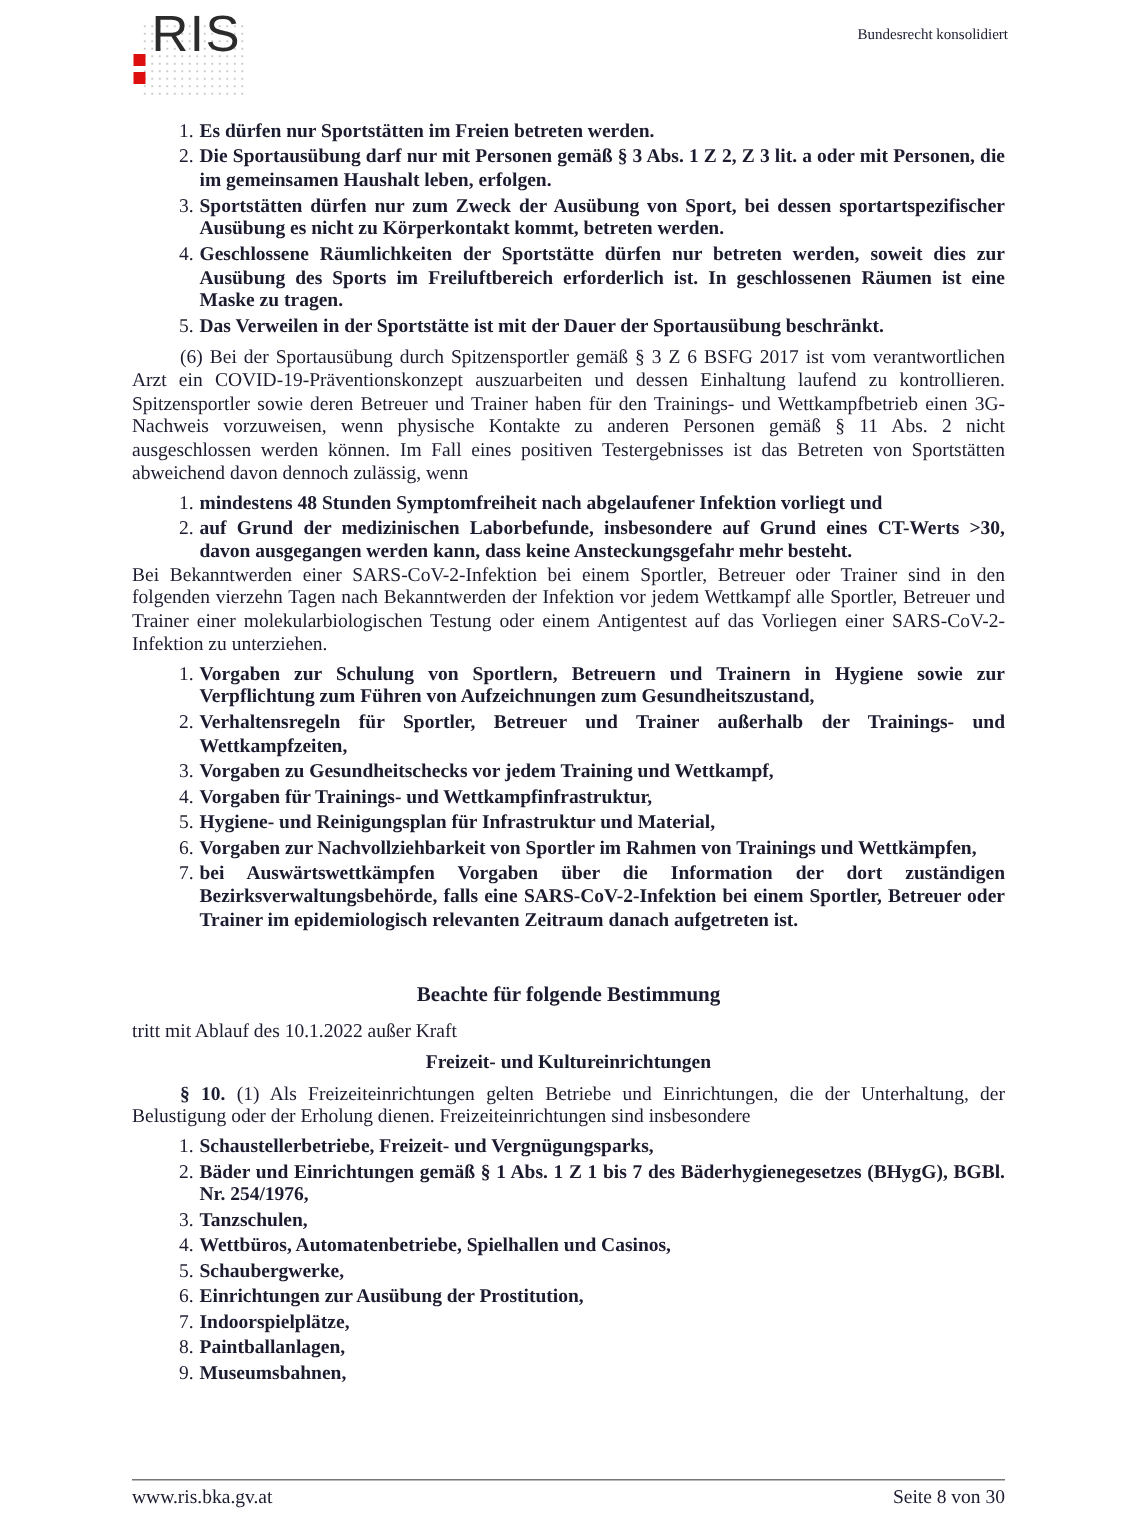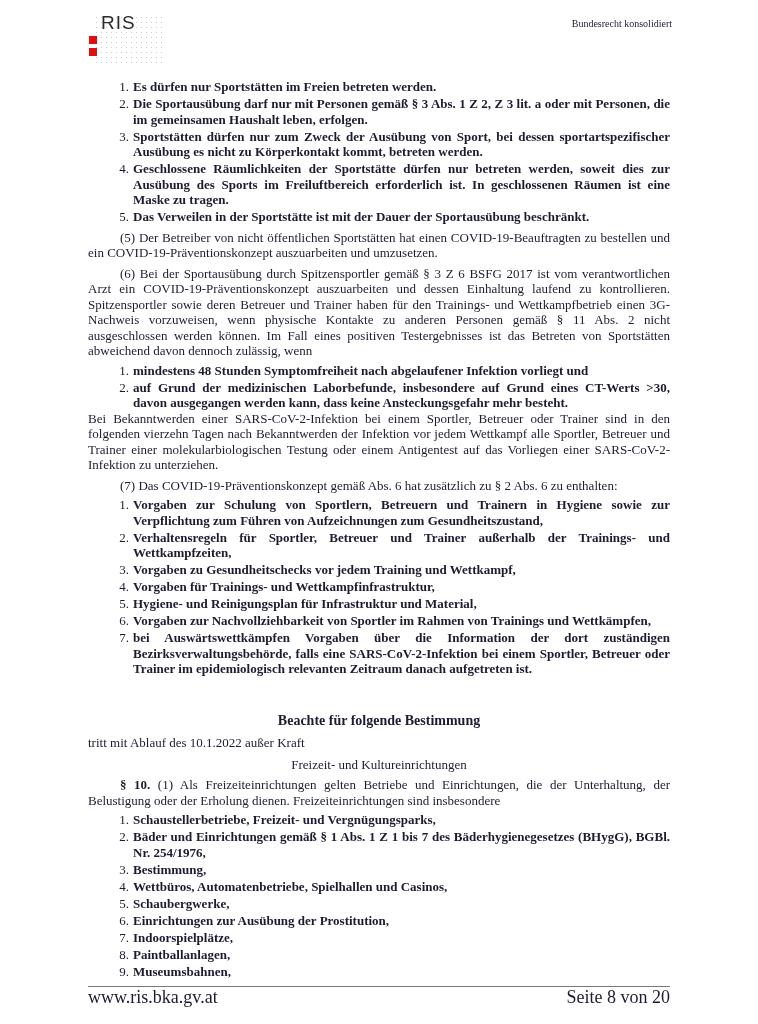--- a/index.html
+++ b/index.html
@@ -18,50 +18,50 @@
   
   .logo { position: absolute; left: 88px; top: 10px; width: 78px; height: 54px; }
   .logo-grid {
     position: absolute; left: 6px; top: 5px; width: 70px; height: 49px;
     background-image: radial-gradient(circle, #c9c9c9 0.8px, rgba(0,0,0,0) 0.9px);
     background-size: 5px 5px;
   }
   .logo-text {
     position: absolute; left: 13px; top: -2px;
     font-family: "Liberation Sans", "DejaVu Sans", sans-serif;
-    font-size: 19px; line-height: 30px; font-weight: 400;
+    font-size: 34px; line-height: 30px; font-weight: 400;
     letter-spacing: 1px; color: #2b2b2b;
   }
   .logo-sq { position: absolute; left: 1px; width: 8px; height: 8px; background: #dd0f0f; }
   .sq1 { top: 26px; }
   .sq2 { top: 38px; }
   .header-title {
     position: absolute; top: 16px; right: 86px;
     font-size: 10px;
   }
 
   
   .content { position: absolute; left: 88px; top: 75px; width: 582px; }
   .p-indent { text-align: justify; text-indent: 32px; margin-top: 5px; }
   .p-flush  { text-align: justify; margin-top: 0; }
   .note     { margin-top: 7px; }
   .heading-left   { font-weight: 700; font-size: 14px; margin-top: 36px; text-align: center; }
-  .heading-center { font-weight: 400; text-align: center; margin-top: 6px; }
+  .heading-center { font-weight: 700; text-align: center; margin-top: 6px; }
   .bold { font-weight: 700; margin-top: 40px; }
   .list { margin-top: 4px; }
   .list-item { display: flex; margin-top: 1.5px; }
   .num { flex: 0 0 45px; box-sizing: border-box; text-align: right; padding-right: 4px; }
   .txt { flex: 1 1 auto; text-align: justify; font-weight: bold; }
 
   
   .footer {
     position: absolute; left: 88px; top: 986px; width: 582px;
     border-top: 1px solid #777;
     display: flex; justify-content: space-between;
-    padding-top: 3px; font-size: 18px;
+    padding-top: 3px; font-size: 13px;
   }
 </style>
 </head>
 <body>
 
 <div class="page">
 
   <div class="logo">
     <div class="logo-grid"></div>
     <div class="logo-text">RIS</div>
@@ -86,34 +86,32 @@
         </div>
         <div class="list-item">
           <span class="num">4.</span>
           <span class="txt">Geschlossene Räumlichkeiten der Sportstätte dürfen nur betreten werden, soweit dies zur Ausübung des Sports im Freiluftbereich erforderlich ist. In geschlossenen Räumen ist eine Maske zu tragen.</span>
         </div>
         <div class="list-item">
           <span class="num">5.</span>
           <span class="txt">Das Verweilen in der Sportstätte ist mit der Dauer der Sportausübung beschränkt.</span>
         </div>
       </div>
-      <div class="p-indent">(5) Der Betreiber von nicht öffentlichen Sportstätten hat einen COVID-19-Beauftragten zu bestellen und ein COVID-19-Präventionskonzept auszuarbeiten und umzusetzen.</div>
       <div class="p-indent">(6) Bei der Sportausübung durch Spitzensportler gemäß § 3 Z 6 BSFG 2017 ist vom verantwortlichen Arzt ein COVID-19-Präventionskonzept auszuarbeiten und dessen Einhaltung laufend zu kontrollieren. Spitzensportler sowie deren Betreuer und Trainer haben für den Trainings- und Wettkampfbetrieb einen 3G-Nachweis vorzuweisen, wenn physische Kontakte zu anderen Personen gemäß § 11 Abs. 2 nicht ausgeschlossen werden können. Im Fall eines positiven Testergebnisses ist das Betreten von Sportstätten abweichend davon dennoch zulässig, wenn</div>
       <div class="list">
         <div class="list-item">
           <span class="num">1.</span>
           <span class="txt">mindestens 48 Stunden Symptomfreiheit nach abgelaufener Infektion vorliegt und</span>
         </div>
         <div class="list-item">
           <span class="num">2.</span>
           <span class="txt">auf Grund der medizinischen Laborbefunde, insbesondere auf Grund eines CT-Werts &gt;30, davon ausgegangen werden kann, dass keine Ansteckungsgefahr mehr besteht.</span>
         </div>
       </div>
       <div class="p-flush">Bei Bekanntwerden einer SARS-CoV-2-Infektion bei einem Sportler, Betreuer oder Trainer sind in den folgenden vierzehn Tagen nach Bekanntwerden der Infektion vor jedem Wettkampf alle Sportler, Betreuer und Trainer einer molekularbiologischen Testung oder einem Antigentest auf das Vorliegen einer SARS-CoV-2-Infektion zu unterziehen.</div>
-      <div class="p-indent">(7) Das COVID-19-Präventionskonzept gemäß Abs. 6 hat zusätzlich zu § 2 Abs. 6 zu enthalten:</div>
       <div class="list">
         <div class="list-item">
           <span class="num">1.</span>
           <span class="txt">Vorgaben zur Schulung von Sportlern, Betreuern und Trainern in Hygiene sowie zur Verpflichtung zum Führen von Aufzeichnungen zum Gesundheitszustand,</span>
         </div>
         <div class="list-item">
           <span class="num">2.</span>
           <span class="txt">Verhaltensregeln für Sportler, Betreuer und Trainer außerhalb der Trainings- und Wettkampfzeiten,</span>
         </div>
         <div class="list-item">
@@ -145,21 +143,21 @@
         <div class="list-item">
           <span class="num">1.</span>
           <span class="txt">Schaustellerbetriebe, Freizeit- und Vergnügungsparks,</span>
         </div>
         <div class="list-item">
           <span class="num">2.</span>
           <span class="txt">Bäder und Einrichtungen gemäß § 1 Abs. 1 Z 1 bis 7 des Bäderhygienegesetzes (BHygG), BGBl. Nr. 254/1976,</span>
         </div>
         <div class="list-item">
           <span class="num">3.</span>
-          <span class="txt">Bestimmung,</span>
+          <span class="txt">Tanzschulen,</span>
         </div>
         <div class="list-item">
           <span class="num">4.</span>
           <span class="txt">Wettbüros, Automatenbetriebe, Spielhallen und Casinos,</span>
         </div>
         <div class="list-item">
           <span class="num">5.</span>
           <span class="txt">Schaubergwerke,</span>
         </div>
         <div class="list-item">
@@ -176,16 +174,16 @@
         </div>
         <div class="list-item">
           <span class="num">9.</span>
           <span class="txt">Museumsbahnen,</span>
         </div>
       </div>
     </div>
 
   <div class="footer">
     <span>www.ris.bka.gv.at</span>
-    <span>Seite 8 von 20</span>
+    <span>Seite 8 von 30</span>
   </div>
 
 </div>
 
 </body></html>

